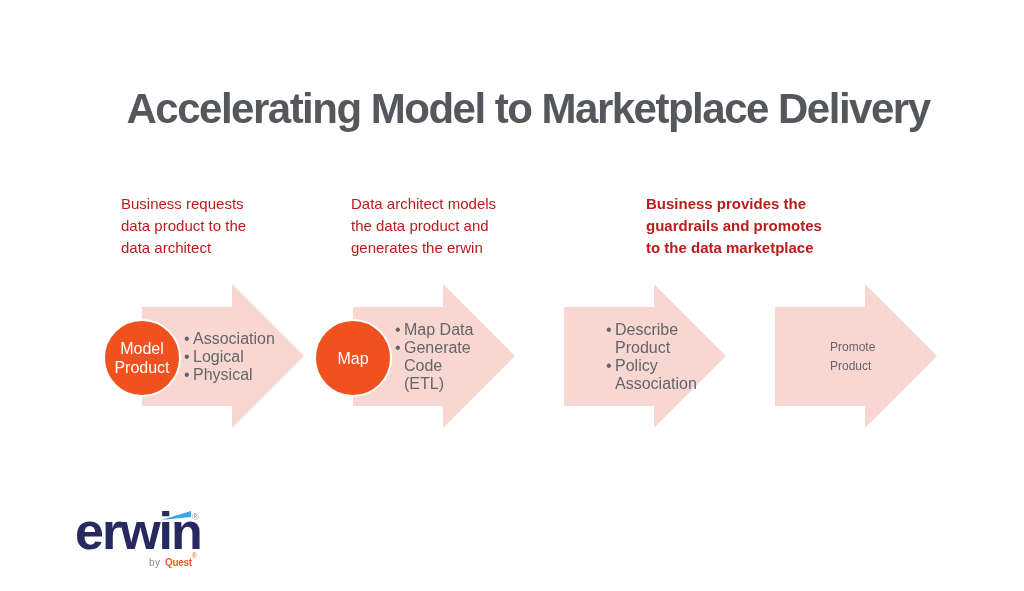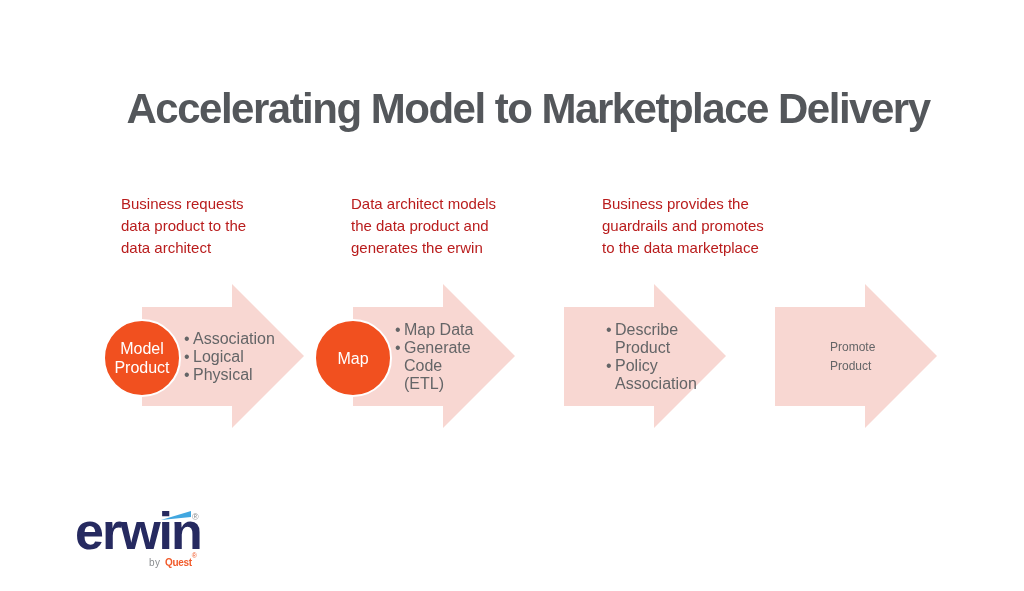--- a/index.html
+++ b/index.html
@@ -11,21 +11,21 @@
     position:absolute;top:88px;left:16px;width:100%;text-align:center;
     font-size:42px;font-weight:bold;letter-spacing:-1.5px;color:#54575B;margin:0;line-height:1;
   }
   
   .desc{
     position:absolute;top:179px;margin:14px;font-size:15px;line-height:22px;color:#b91c1c;
     white-space:pre-line;
   }
   .desc:nth-of-type(1){left:107px;width:185px;}
   .desc:nth-of-type(2){left:337px;width:200px;}
-  .desc:nth-of-type(3){left:588px;width:225px;}
+  .desc:nth-of-type(3){left:632px;width:225px;font-weight:bold;}
   
   .process{position:absolute;top:284px;left:0;width:1024px;height:145px;}
   .unit{position:absolute;top:0;width:202px;height:145px;}
   .unit:nth-of-type(1){left:103px;}
   .unit:nth-of-type(2){left:314px;}
   .unit:nth-of-type(3){left:525px;}
   .unit:nth-of-type(4){left:736px;}
   .arrow{position:absolute;left:39px;top:0;}
   .arrow polygon{fill:#F8D7D2;}
   .circle{

